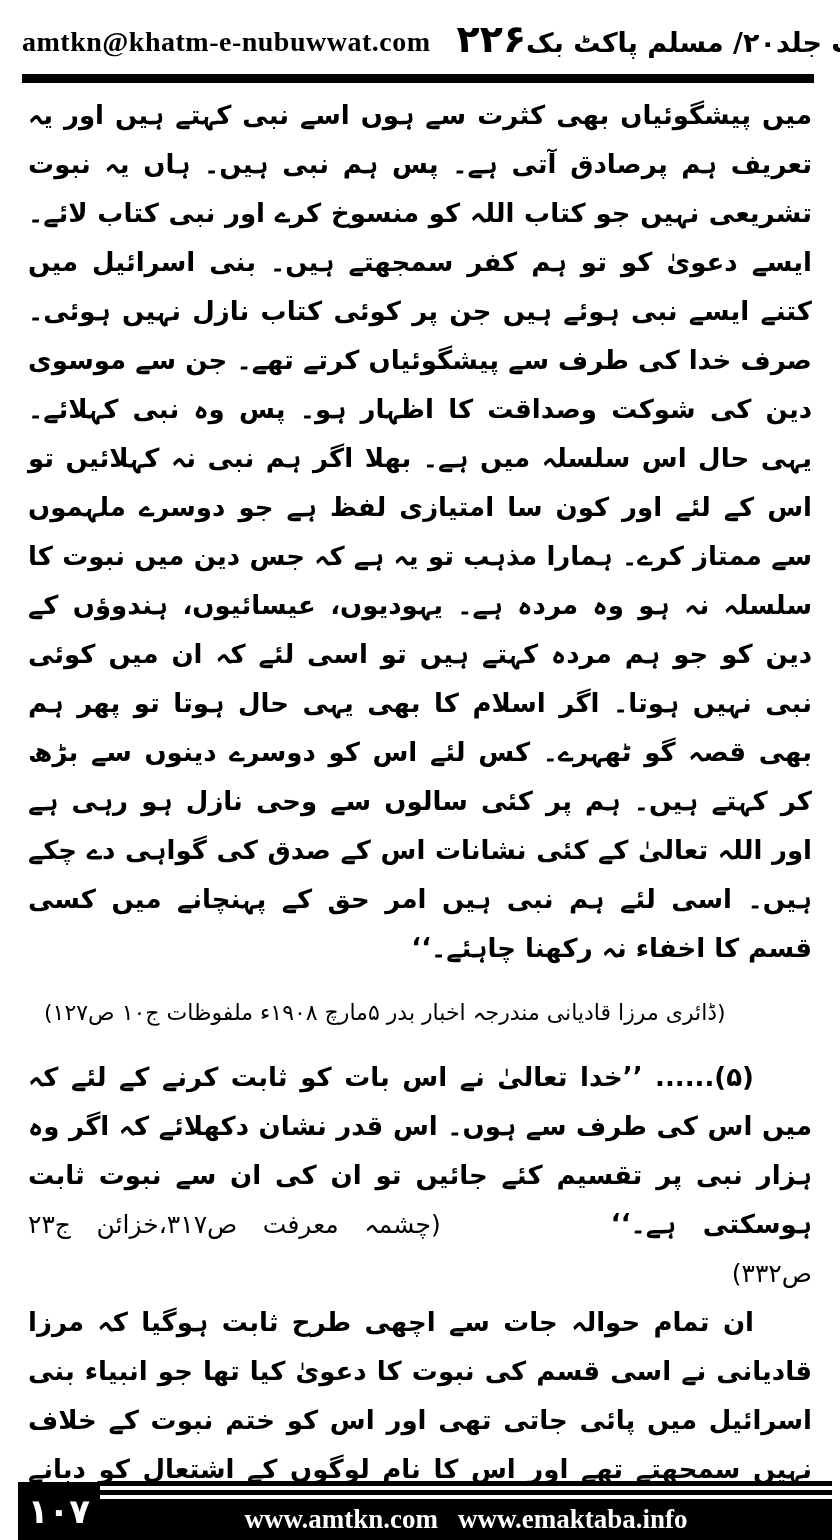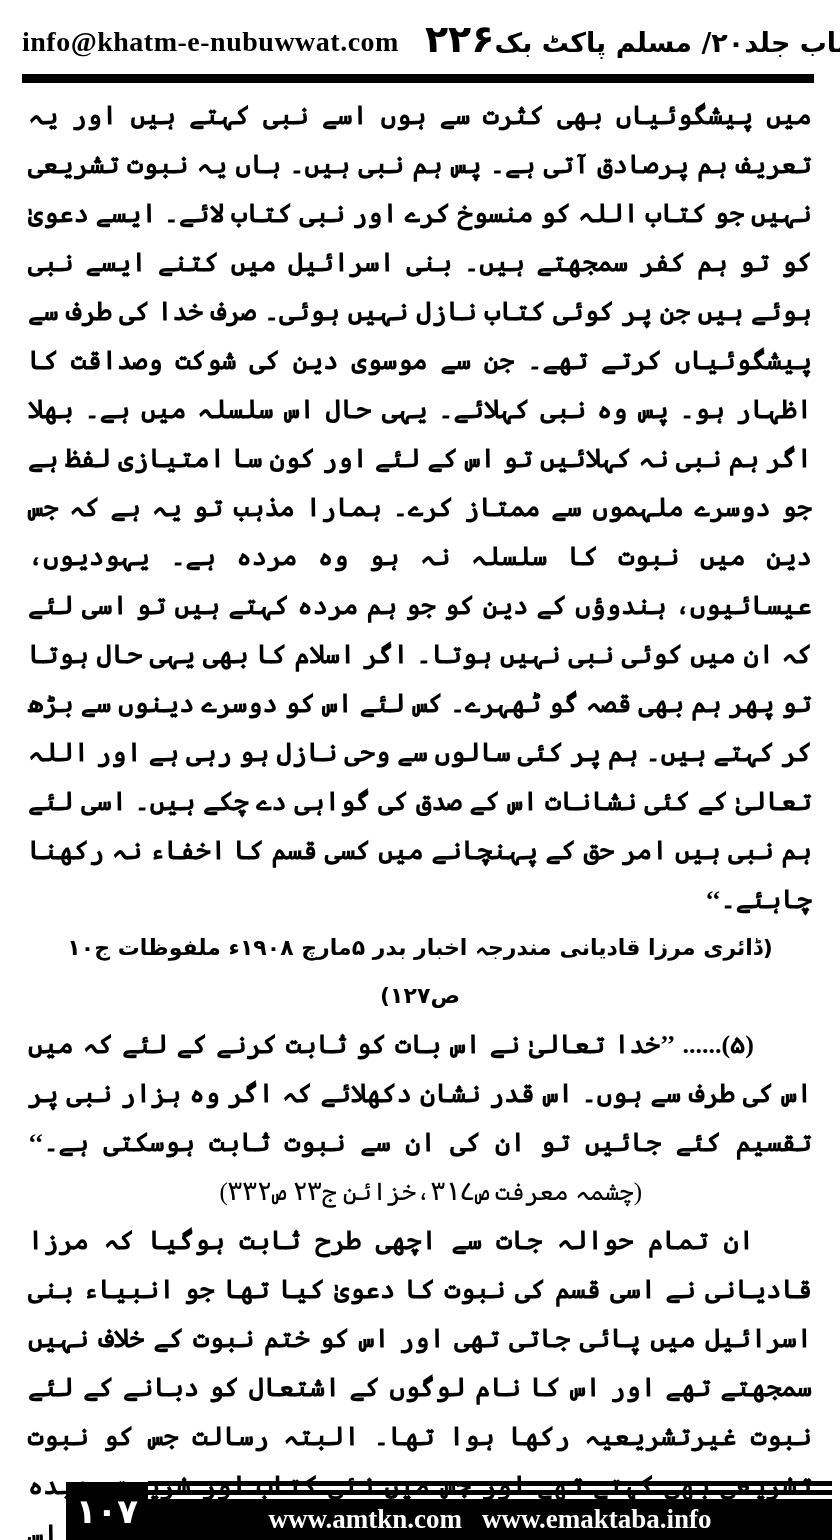--- a/index.html
+++ b/index.html
@@ -27,30 +27,30 @@
     font-family:"DejaVu Sans",sans-serif;
   }
   .rule{height:9px;background:#000;margin:16px 26px 0 22px;}
   
   .main{
     direction:rtl;text-align:justify;
     padding:8px 28px 0 28px;
     font-size:26px;line-height:49px;font-weight:bold;
     font-family:"DejaVu Sans",sans-serif;
   }
-  .para{margin:0;font-family:Liberation Serif, serif;}
+  .para{margin:0;}
   .para.indent{text-indent:58px;}
   .citation{
-    font-size:22px;line-height:48px;font-weight:bold;
-    text-align:center;margin:0;
+    font-size:22px;line-height:48px;font-weight:normal;
+    text-align:left;margin:16px;
   }
   .cit-inline{font-size:25px;font-weight:normal;}
   .gap{display:inline-block;width:170px;}
   
-  .footer{position:absolute;left:0;right:0;bottom:0;height:64px;margin-left:48px;}
+  .footer{position:absolute;left:0;right:0;bottom:0;height:64px;}
   .page-box{
     position:absolute;left:18px;bottom:0;width:82px;height:58px;
     background:#000;color:#fff;display:flex;align-items:center;justify-content:center;
     font-size:34px;font-weight:bold;
   }
   .bar-area{position:absolute;left:100px;right:8px;bottom:0;}
   .stripe{height:5px;background:#000;margin-bottom:4px;}
   .bar{
     height:41px;background:#000;color:#fff;
     display:flex;align-items:center;justify-content:center;gap:20px;
@@ -58,21 +58,21 @@
     white-space:nowrap;
     text-align:center;
   }
 </style>
 </head>
 <body>
 
 <div class="page">
 
   <div class="header">
-    <span class="header-email">info@khatm-e-nubuwwat.com</span>
+    <span class="header-email">amtkn@khatm-e-nubuwwat.com</span>
     <span class="header-num">۲۲۶</span>
     <span class="header-spacer"></span>
     <span class="header-title" dir="rtl">احتساب جلد۲۰/ مسلم پاکٹ بک</span>
   </div>
 
   <div class="rule"></div>
 
   <div class="main">
 
     <p class="para">میں پیشگوئیاں بھی کثرت سے ہوں اسے نبی کہتے ہیں اور یہ تعریف ہم پرصادق آتی ہے۔ پس ہم نبی ہیں۔ ہاں یہ نبوت تشریعی نہیں جو کتاب اللہ کو منسوخ کرے اور نبی کتاب لائے۔ ایسے دعویٰ کو تو ہم کفر سمجھتے ہیں۔ بنی اسرائیل میں کتنے ایسے نبی ہوئے ہیں جن پر کوئی کتاب نازل نہیں ہوئی۔ صرف خدا کی طرف سے پیشگوئیاں کرتے تھے۔ جن سے موسوی دین کی شوکت وصداقت کا اظہار ہو۔ پس وہ نبی کہلائے۔ یہی حال اس سلسلہ میں ہے۔ بھلا اگر ہم نبی نہ کہلائیں تو اس کے لئے اور کون سا امتیازی لفظ ہے جو دوسرے ملہموں سے ممتاز کرے۔ ہمارا مذہب تو یہ ہے کہ جس دین میں نبوت کا سلسلہ نہ ہو وہ مردہ ہے۔ یہودیوں، عیسائیوں، ہندوؤں کے دین کو جو ہم مردہ کہتے ہیں تو اسی لئے کہ ان میں کوئی نبی نہیں ہوتا۔ اگر اسلام کا بھی یہی حال ہوتا تو پھر ہم بھی قصہ گو ٹھہرے۔ کس لئے اس کو دوسرے دینوں سے بڑھ کر کہتے ہیں۔ ہم پر کئی سالوں سے وحی نازل ہو رہی ہے اور اللہ تعالیٰ کے کئی نشانات اس کے صدق کی گواہی دے چکے ہیں۔ اسی لئے ہم نبی ہیں امر حق کے پہنچانے میں کسی قسم کا اخفاء نہ رکھنا چاہئے۔‘‘</p>

